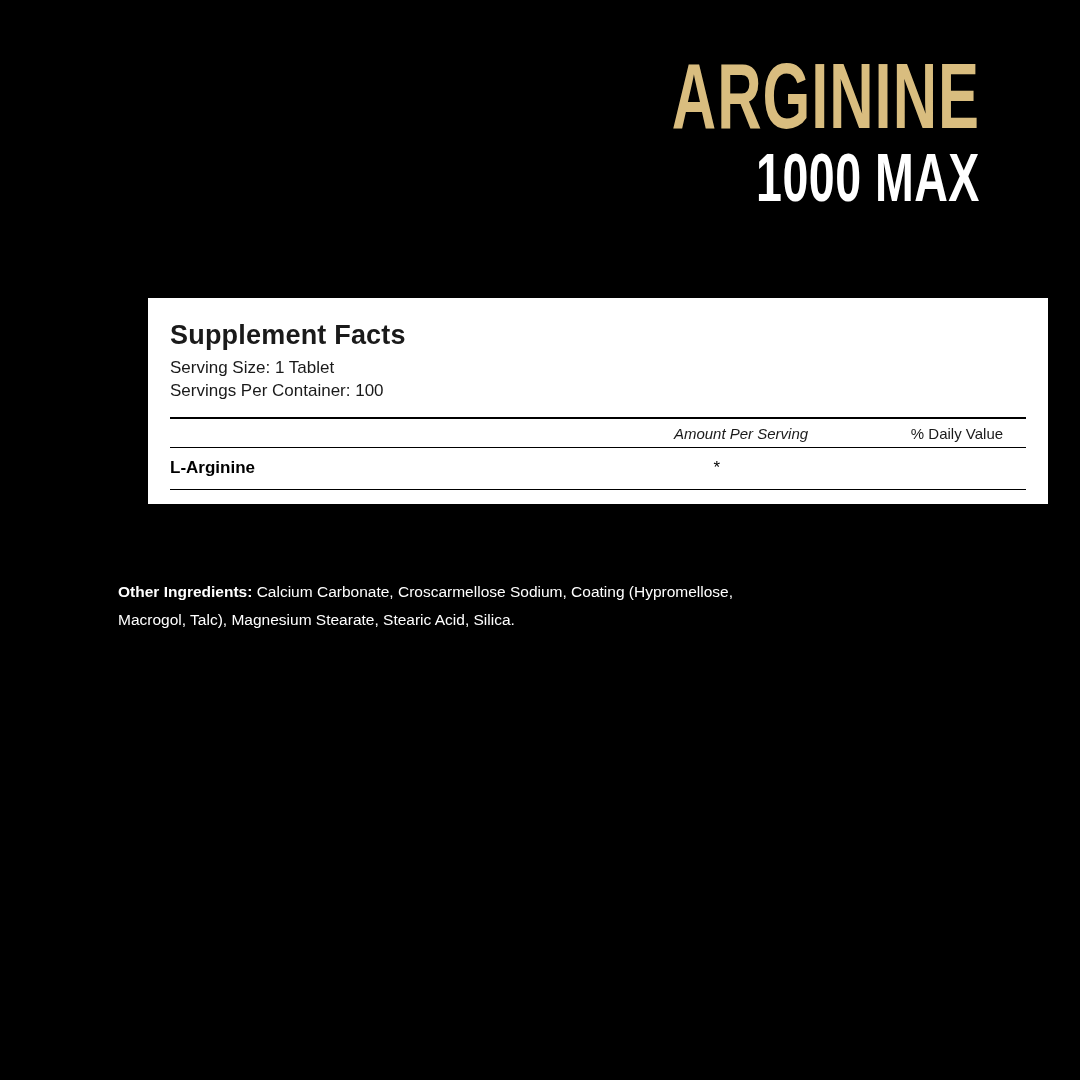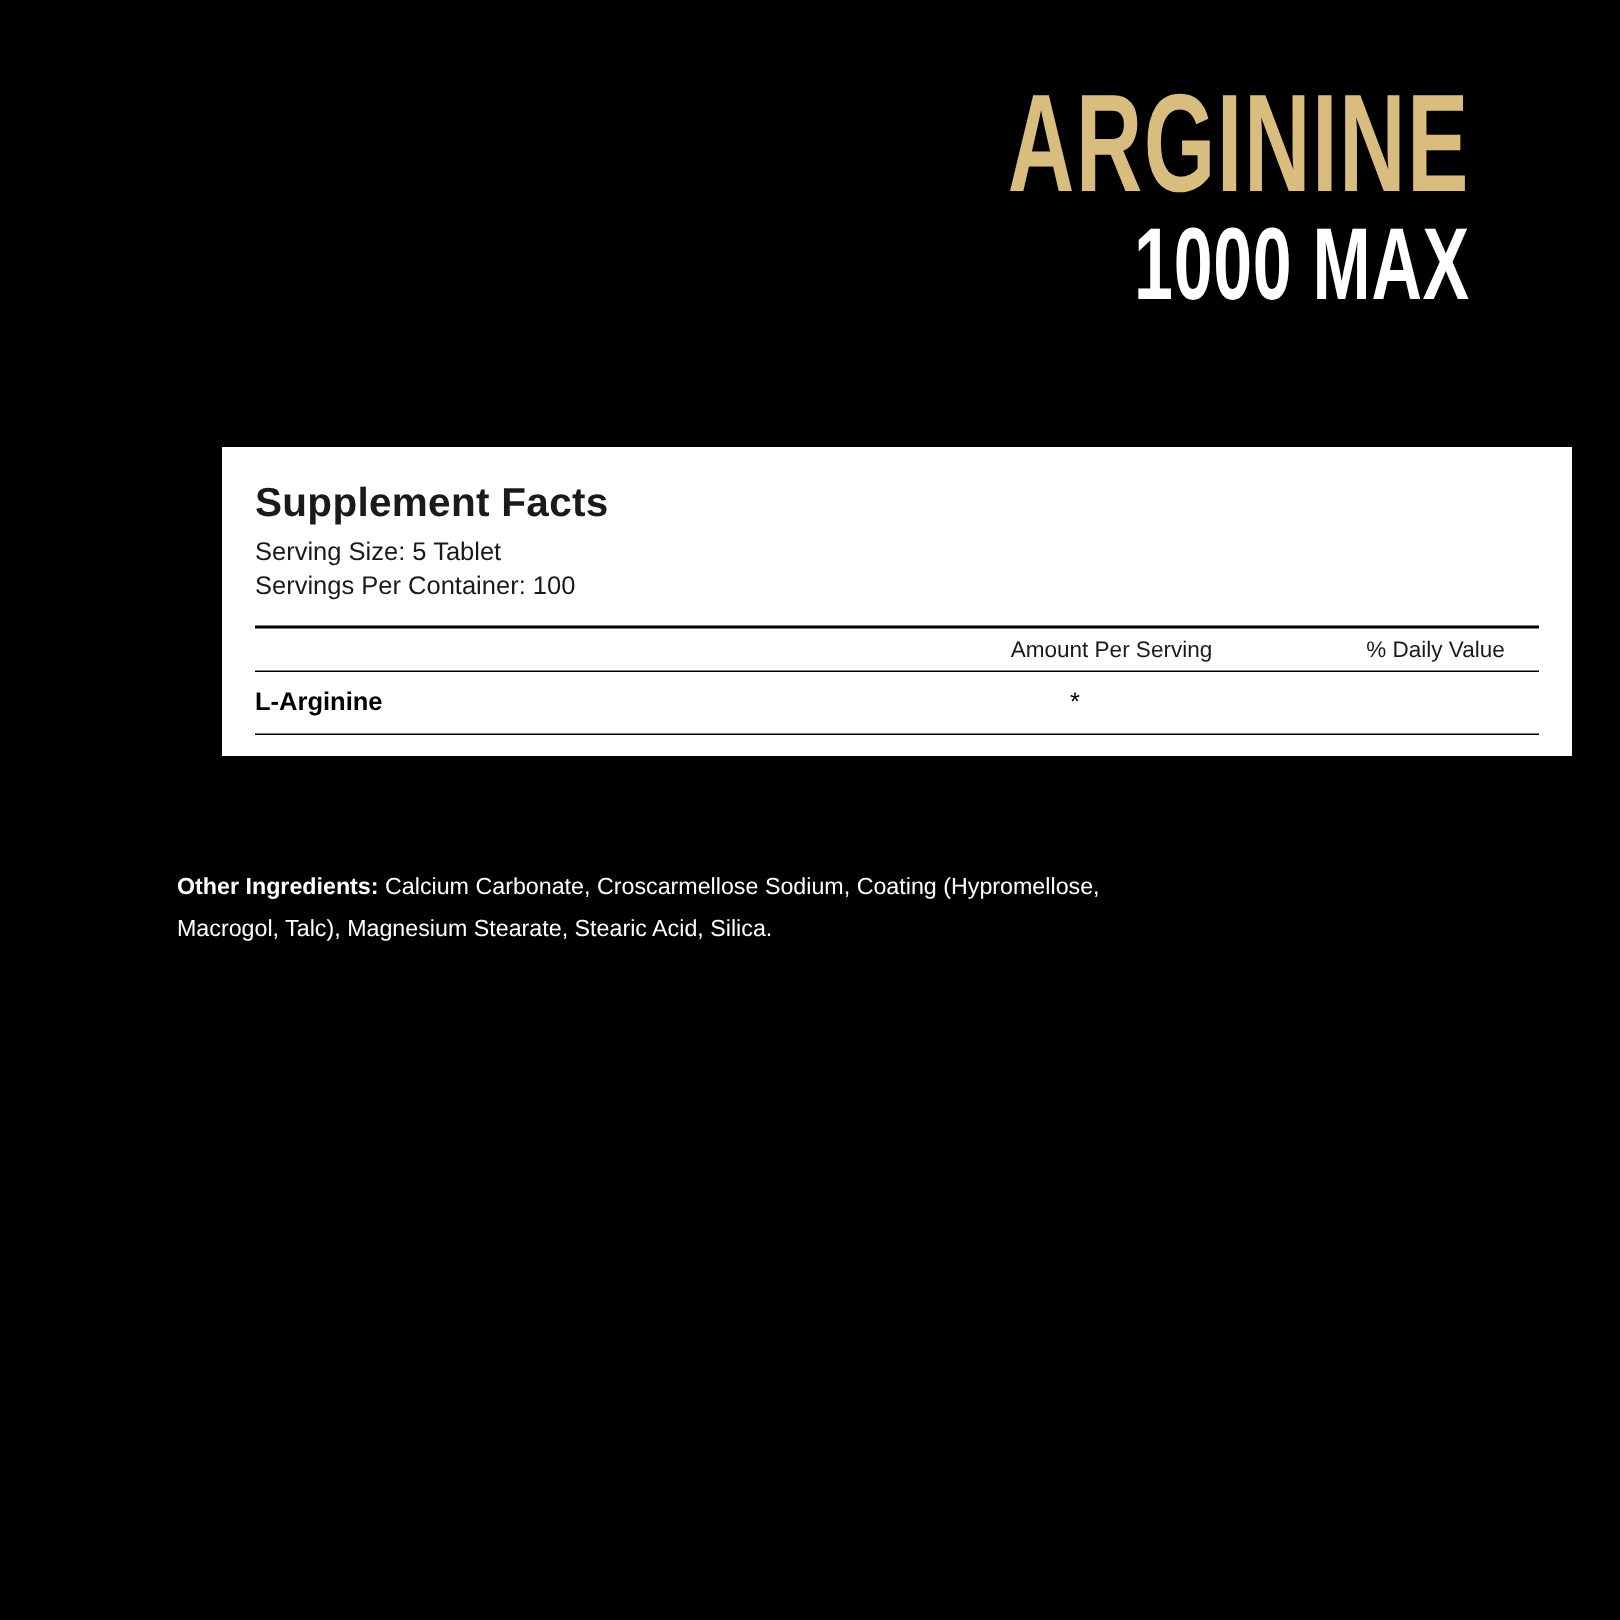--- a/index.html
+++ b/index.html
@@ -78,21 +78,21 @@
     border-bottom: 1px solid #000000;
   }
   .header-row {
     display: flex;
     align-items: flex-end;
     padding: 6px 0 5px 0;
     font-size: 15px;
     color: #1a1a1a;
   }
   .hr-spacer { flex: 0 0 420px; }
-  .hr-amount { flex: 1; text-align: center; }
+  .hr-amount { flex: 1; text-align: center; font-style: italic; }
   .hr-dv { flex: 0 0 130px; text-align: center; padding-right: 4px; }
 
   .nutrient-row {
     display: flex;
     align-items: center;
     padding: 10px 0 11px 0;
     font-size: 17px;
     color: #000000;
   }
   .nr-name { flex: 0 0 420px; font-weight: bold; }
@@ -124,21 +124,21 @@
 </head>
 <body>
 
 <div class="brand">
   <span class="brand-title">ARGININE</span>
   <span class="brand-sub">1000 MAX</span>
 </div>
 
 <div class="panel">
   <div class="sf-title">Supplement Facts</div>
-  <div class="sf-line">Serving Size: 5 Tablet</div>
+  <div class="sf-line">Serving Size: 1 Tablet</div>
   <div class="sf-line">Servings Per Container: 100</div>
 
   <div class="rule-thick"></div>
 
   <div class="header-row">
     <div class="hr-spacer"></div>
     <div class="hr-amount">Amount Per Serving</div>
     <div class="hr-dv">% Daily Value</div>
   </div>
 

